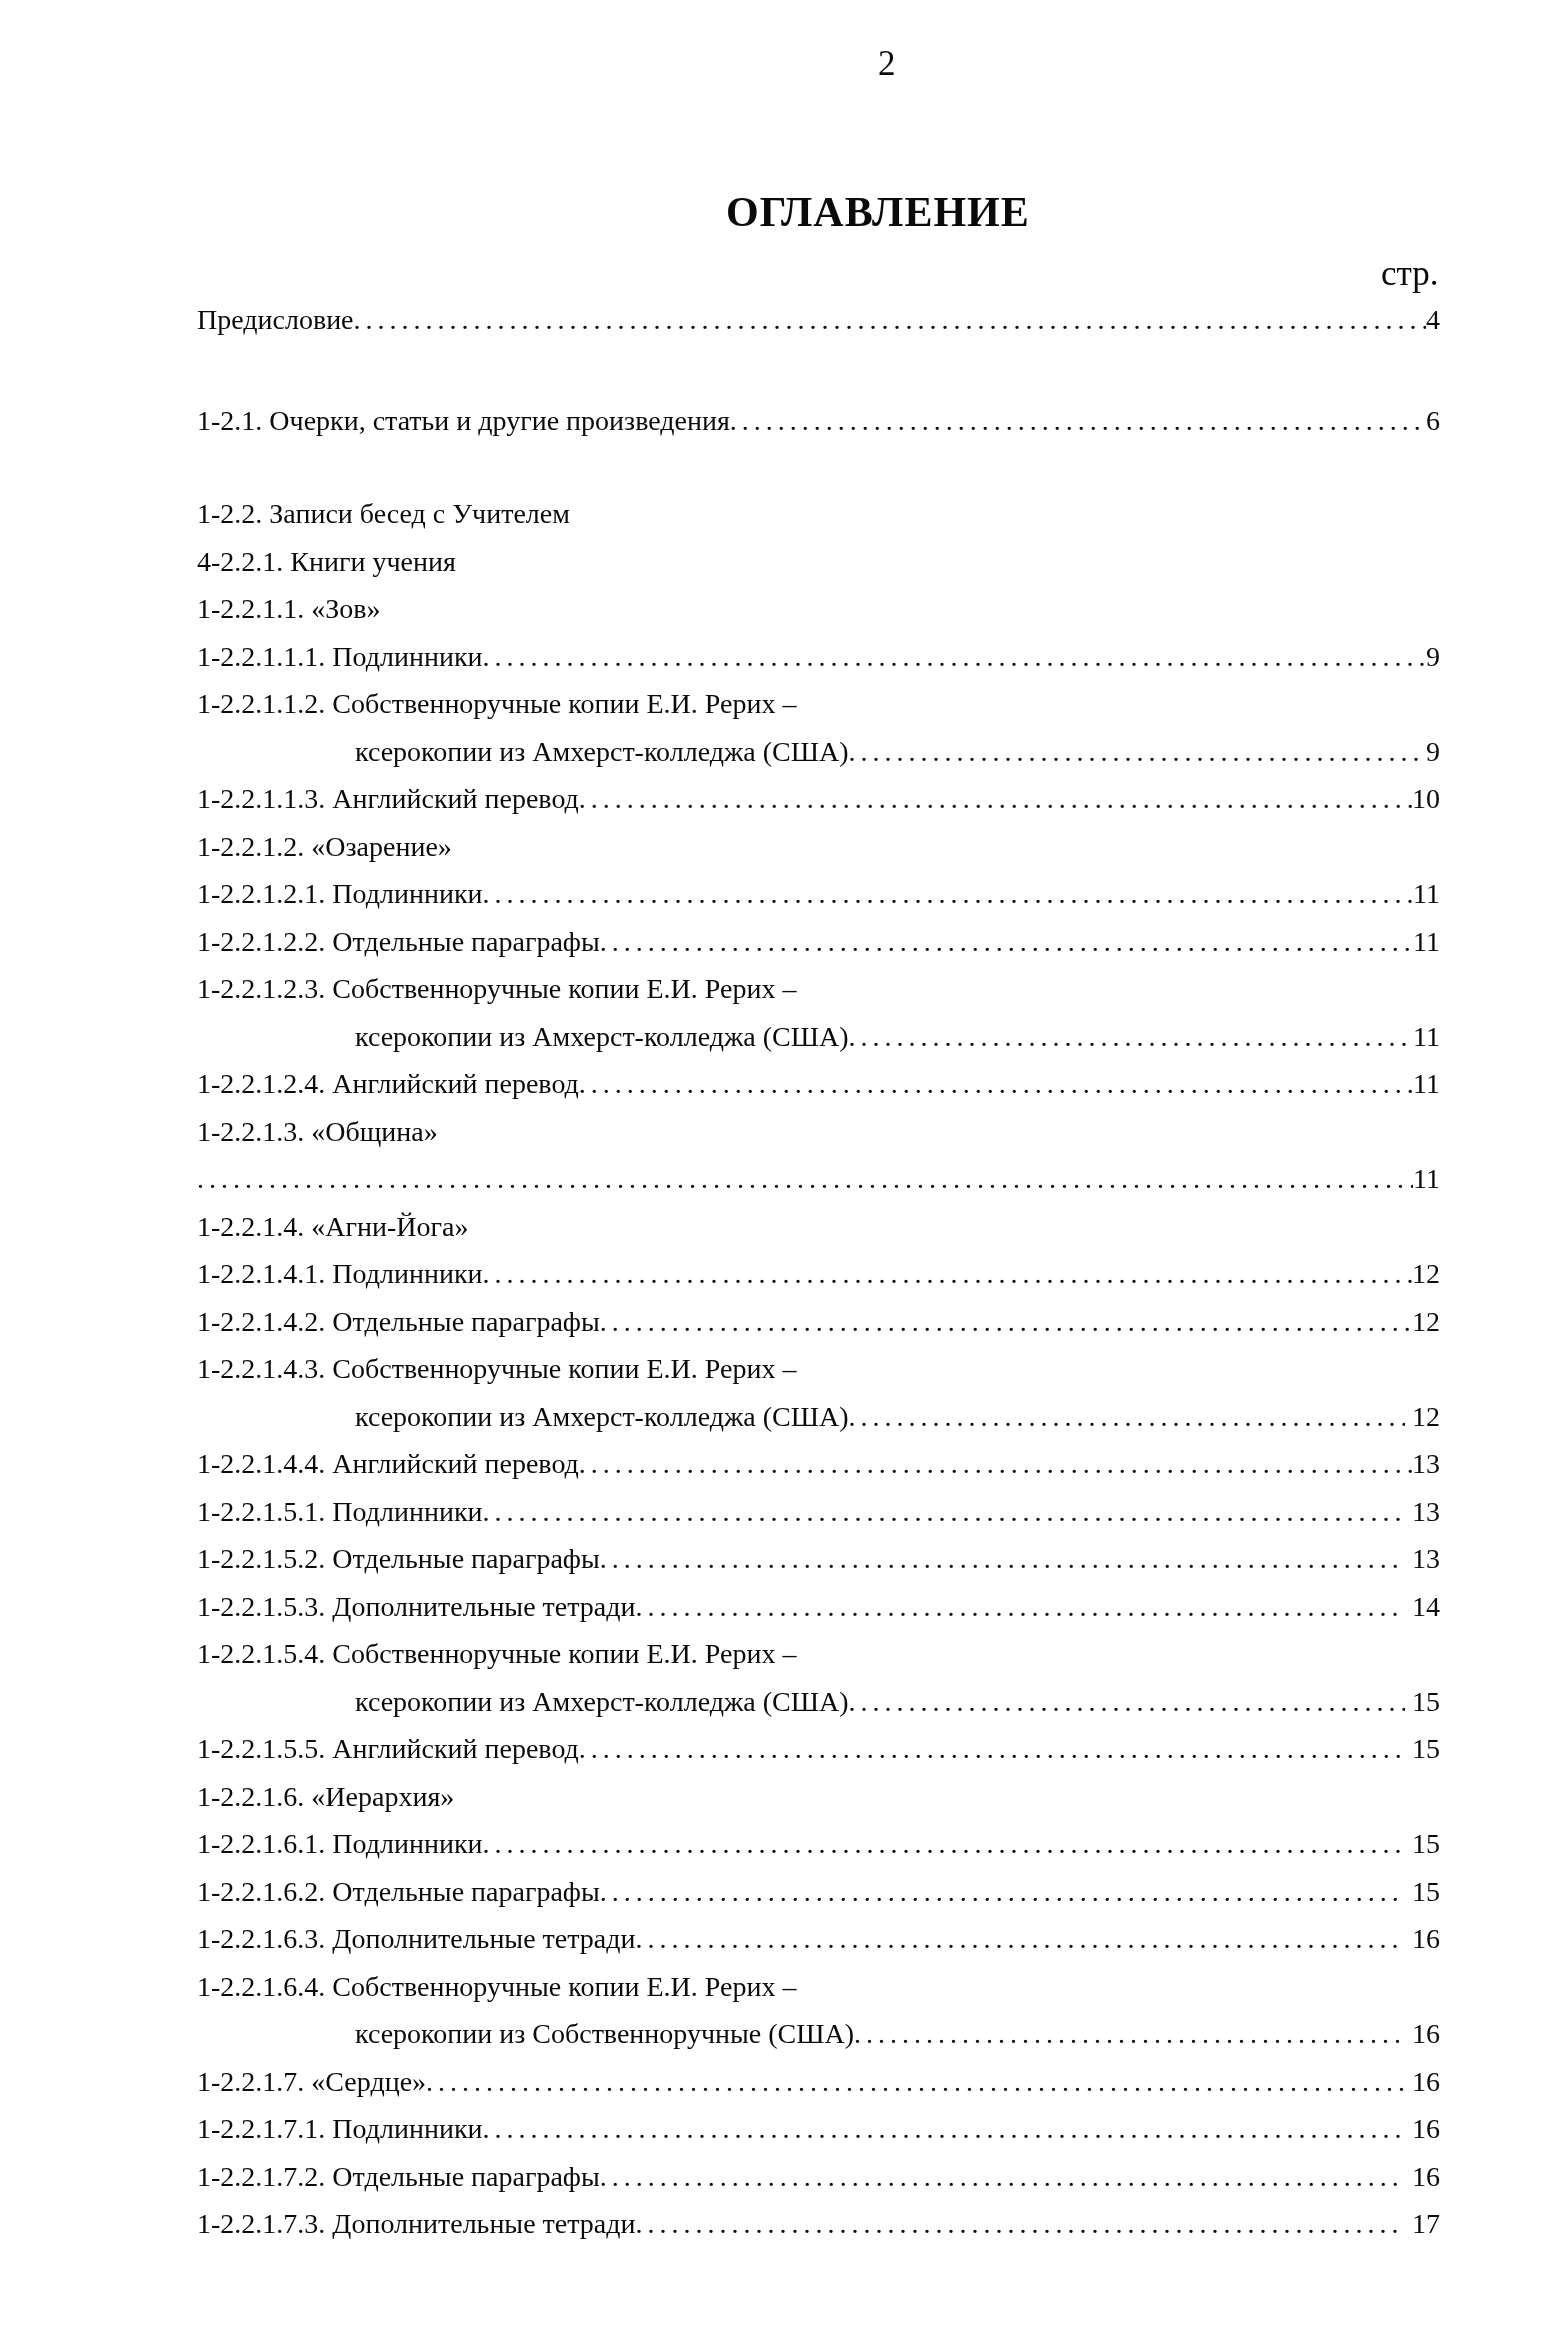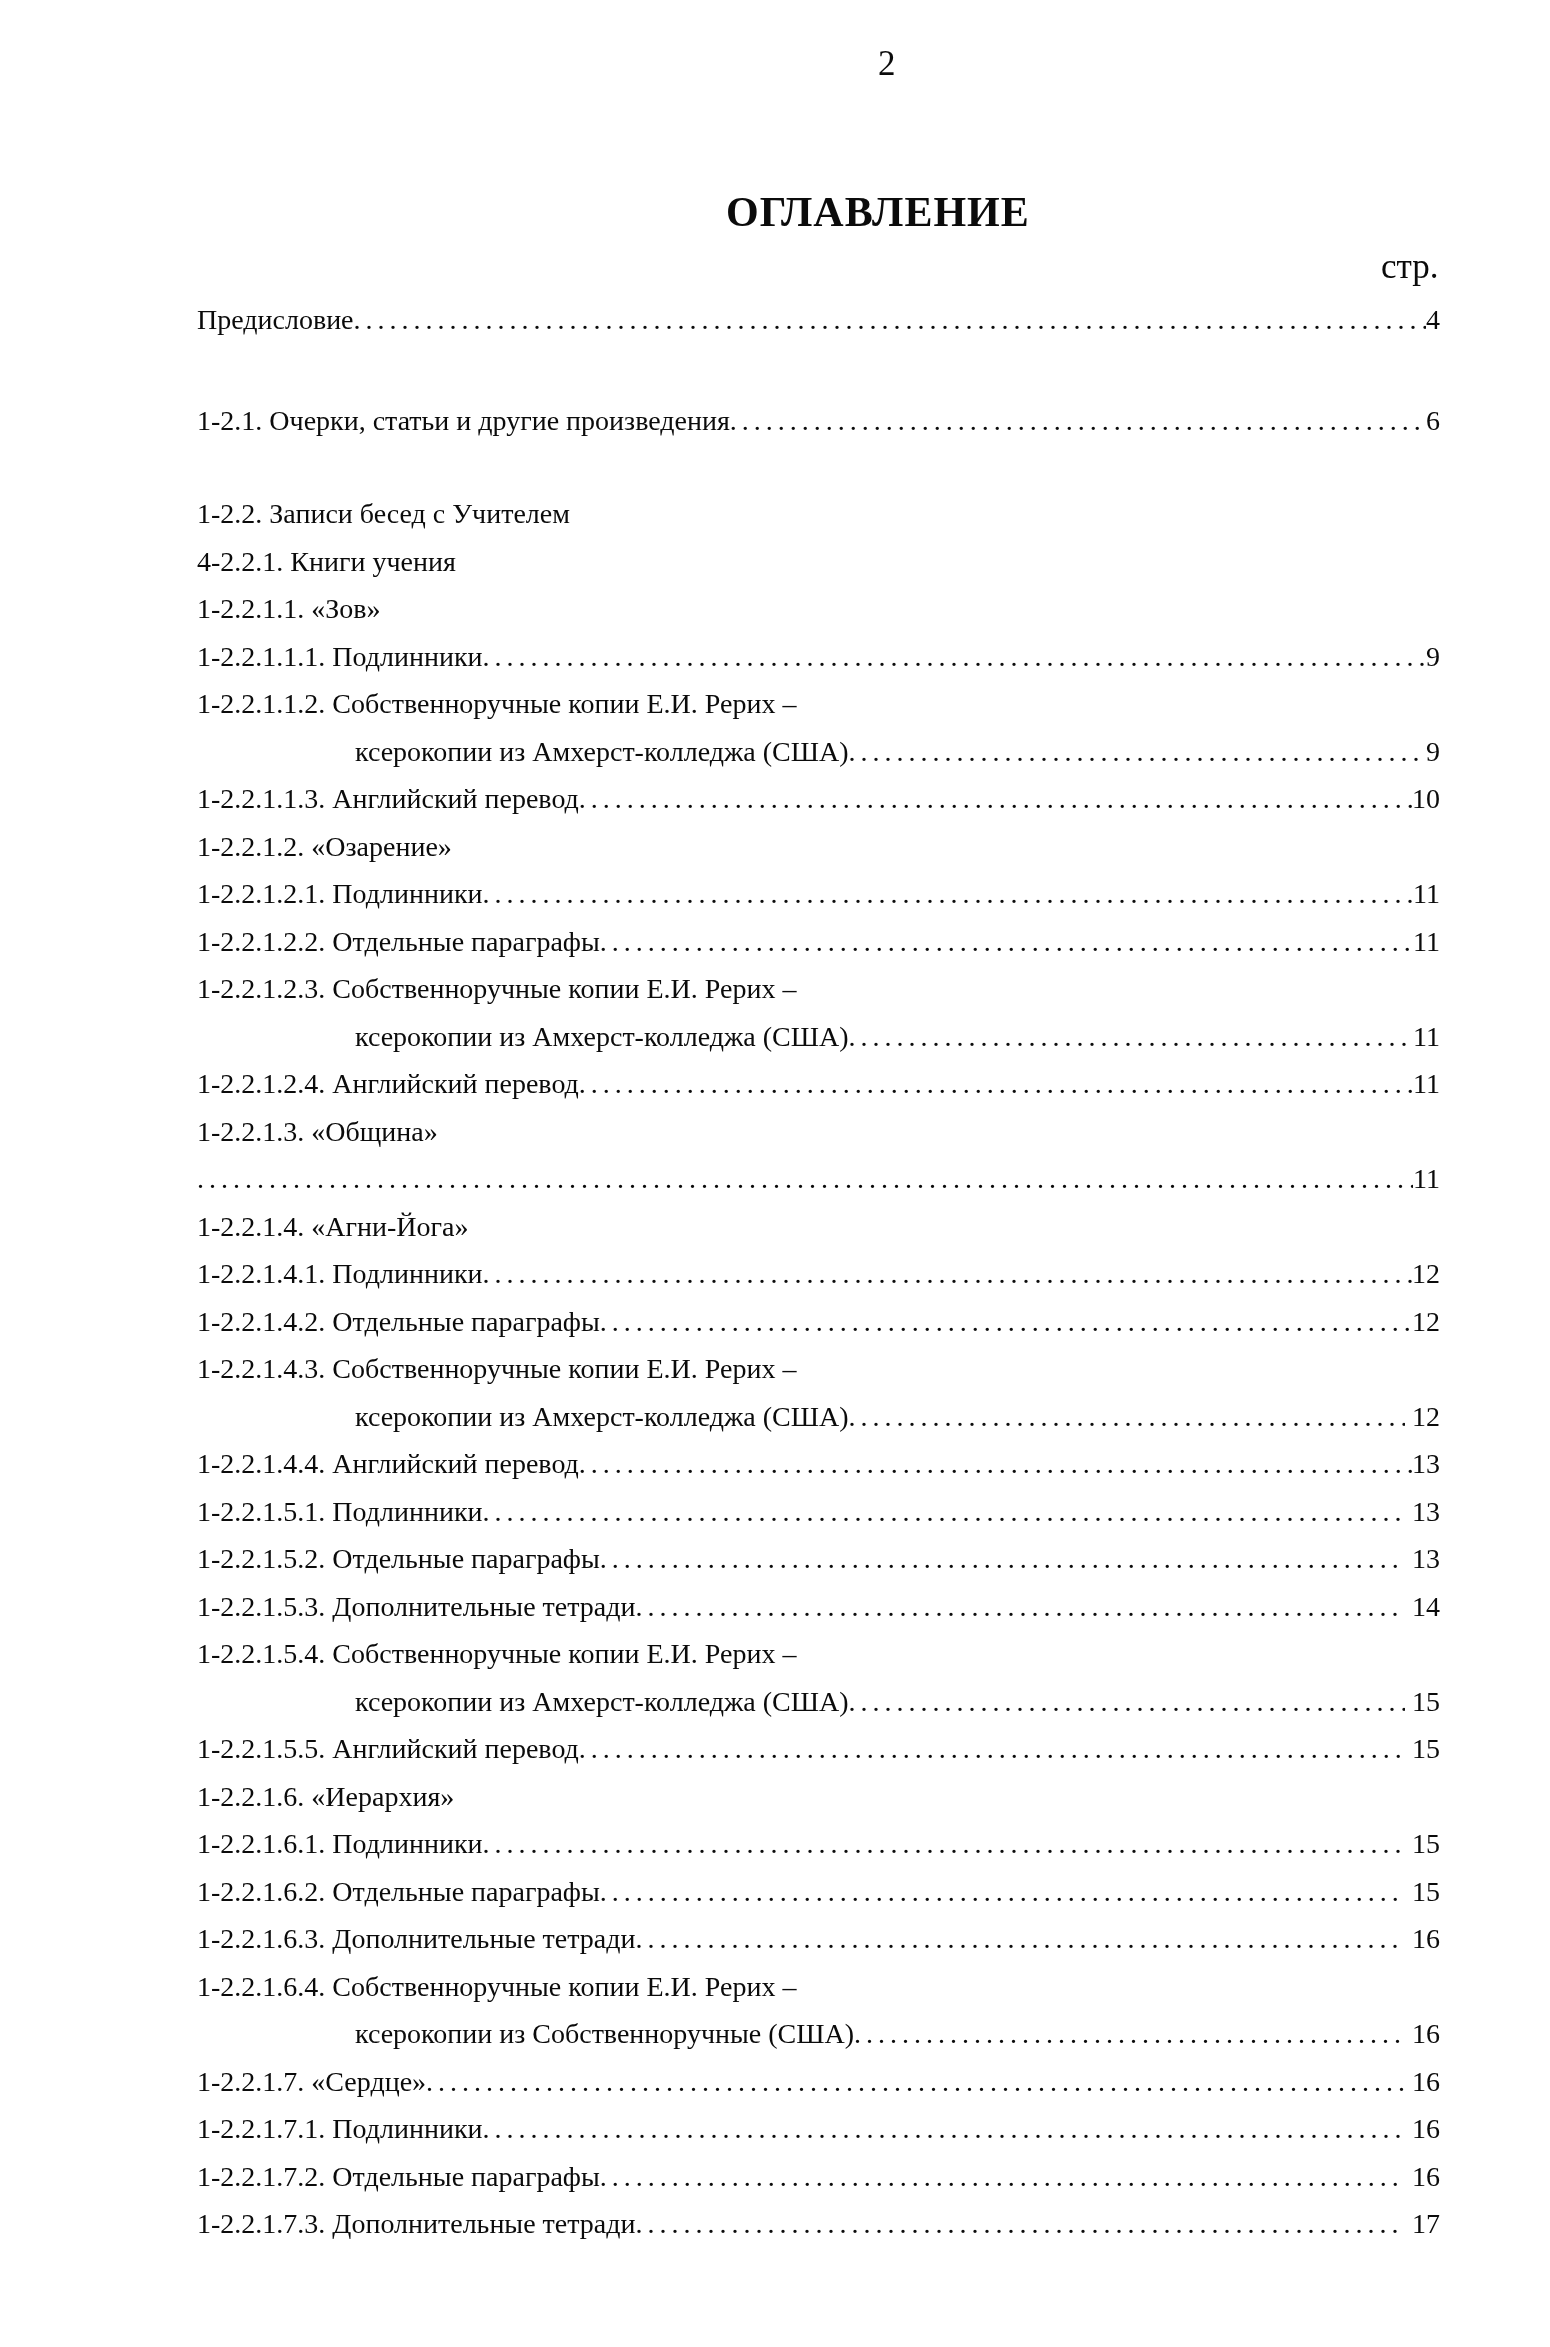--- a/index.html
+++ b/index.html
@@ -22,21 +22,21 @@
     position: absolute;
     top: 188px;
     left: 703px;
     font-size: 42px;
     font-weight: bold;
     letter-spacing: 1px;
     margin-left: 23px;
   }
   .str-label {
     position: absolute;
-    top: 247px;
+    top: 254px;
     left: 1381px;
     font-size: 35px;
     font-family: Liberation Serif, serif;
   }
   .toc {
     position: absolute;
     top: 296px;
     left: 197px;
     width: 1243px;
   }

